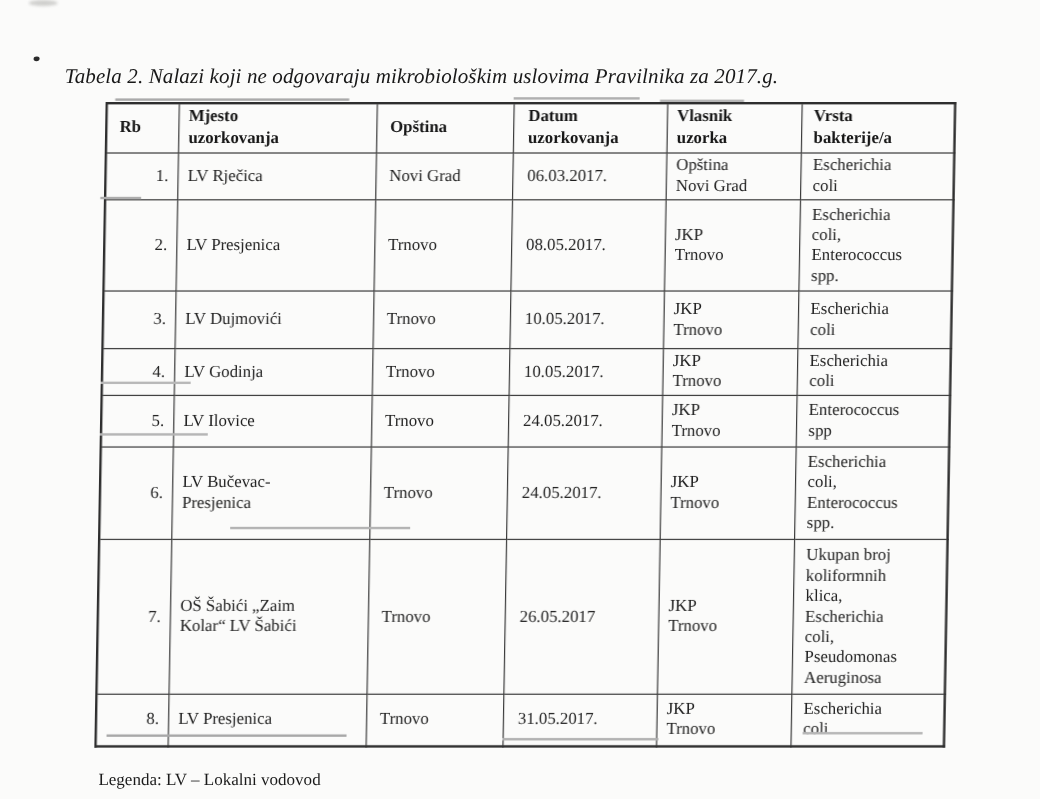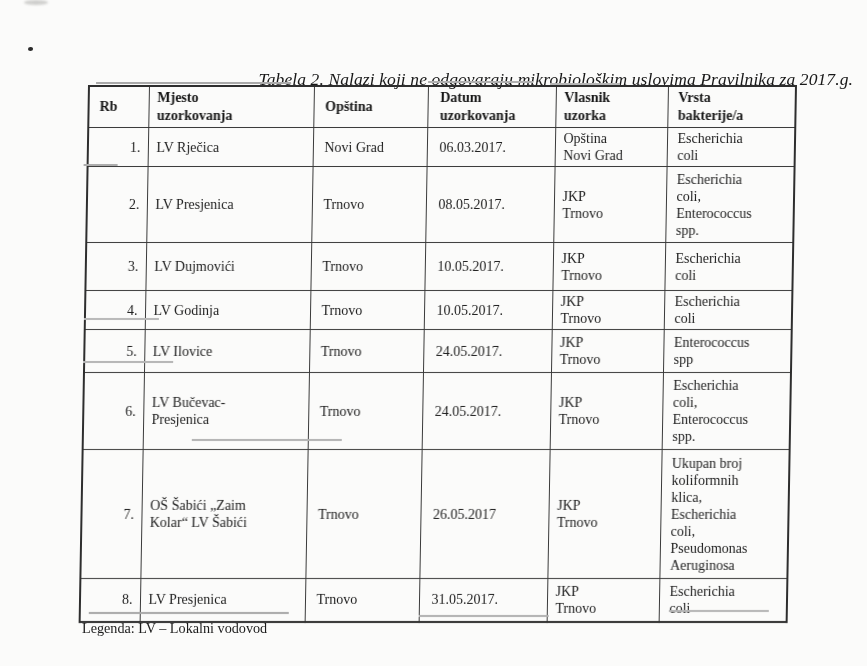--- a/index.html
+++ b/index.html
@@ -13,22 +13,22 @@
   .ink{filter:blur(0.28px);}
   
   .smudge-top{position:absolute;left:24px;top:0;width:24px;height:5px;
     background:#cfcfcd;border-radius:50%;filter:blur(1.2px);}
   .dot-mark{position:absolute;left:28px;top:47px;width:5px;height:4px;
     background:#2b2b2b;border-radius:50% 40% 55% 45%;filter:blur(0.4px);}
   .streak{position:absolute;height:2px;filter:blur(0.6px);}
   
   .title{
     position:absolute;top:53px;left:0;width:853px;box-sizing:border-box;
-    padding-left:54px;text-align:right;
-    font-style:italic;font-size:17.5px;letter-spacing:0.1px;color:#181818;margin-top:16px;
+    padding-left:54px;text-align:left;
+    font-style:italic;font-size:17.5px;letter-spacing:0.1px;color:#181818;
   }
   
   .tablewrap{
     position:absolute;left:88px;top:85px;
     transform:skewX(-1deg);transform-origin:top left;
   }
   table{
     border-collapse:collapse;table-layout:fixed;width:707px;
     border:2px solid #2e2e2e;
   }
@@ -45,21 +45,21 @@
   tr.r3{height:48px;} tr.r4{height:35px;} tr.r5{height:43px;}
   tr.r6{height:77px;} tr.r7{height:129px;} tr.r8{height:43px;}
   .c-rb{text-align:right;padding-right:7px;padding-left:4px;}
   th.c-rb{text-align:left;padding-left:10px;}
   .c-mjesto{padding-left:8px;}
   .c-opstina{padding-left:11px;}
   .c-datum{padding-left:12px;}
   .c-vlasnik{padding-left:8px;}
   .c-vrsta{padding-left:10px;}
   
-  .legend{position:absolute;left:82px;top:620px;font-size:14.2px;color:#1b1b1b;}
+  .legend{position:absolute;left:82px;top:642px;font-size:14.2px;color:#1b1b1b;}
 </style>
 </head>
 <body>
 
 <div class="sheet">
 
   <div class="smudge-top"></div>
   <div class="dot-mark"></div>
 
   <div class="title ink">Tabela 2. Nalazi koji ne odgovaraju mikrobiološkim uslovima Pravilnika za 2017.g.</div>

